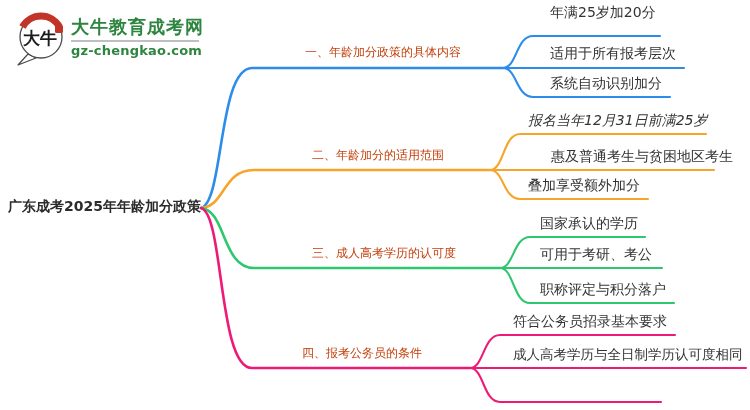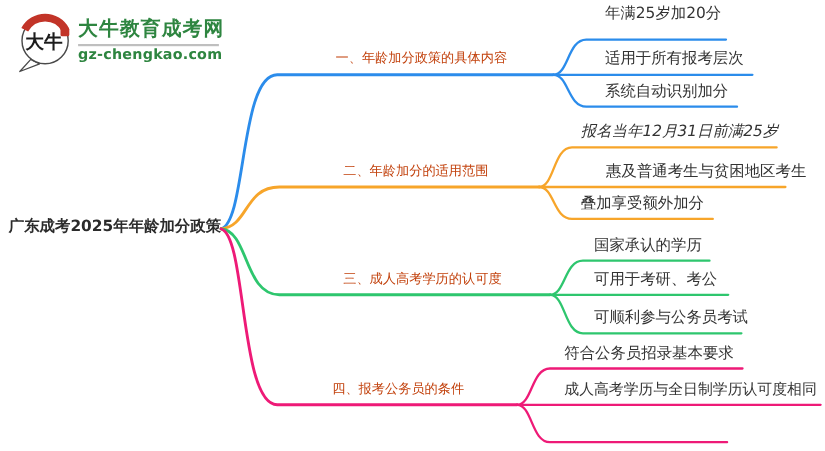--- a/index.html
+++ b/index.html
@@ -73,18 +73,18 @@
   <div class="node child-label" style="left:550px;top:3px;">年满25岁加20分</div>
   <div class="node child-label" style="left:550px;top:44px;">适用于所有报考层次</div>
   <div class="node child-label" style="left:550px;top:74px;">系统自动识别加分</div>
 
   <div class="node child-label" style="left:528px;top:111px;font-style:italic;">报名当年12月31日前满25岁</div>
   <div class="node child-label" style="left:528px;top:147px;margin-left:23px;">惠及普通考生与贫困地区考生</div>
   <div class="node child-label" style="left:528px;top:176px;">叠加享受额外加分</div>
 
   <div class="node child-label" style="left:540px;top:214px;">国家承认的学历</div>
   <div class="node child-label" style="left:540px;top:245px;">可用于考研、考公</div>
-  <div class="node child-label" style="left:540px;top:280px;">可顺利参与公务员考试</div>
+  <div class="node child-label" style="left:540px;top:280px;">职称评定与积分落户</div>
 
   <div class="node child-label" style="left:513px;top:312px;">符合公务员招录基本要求</div>
   <div class="node child-label" style="left:513px;top:345px;font-size:13.5px;">成人高考学历与全日制学历认可度相同</div>
 
 </div>
 
 </body></html>

